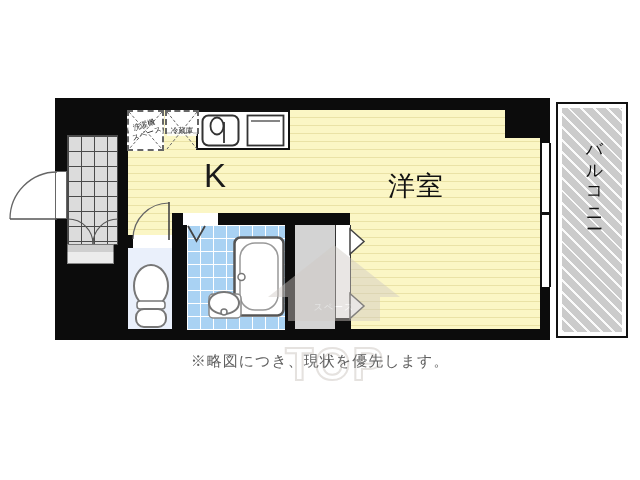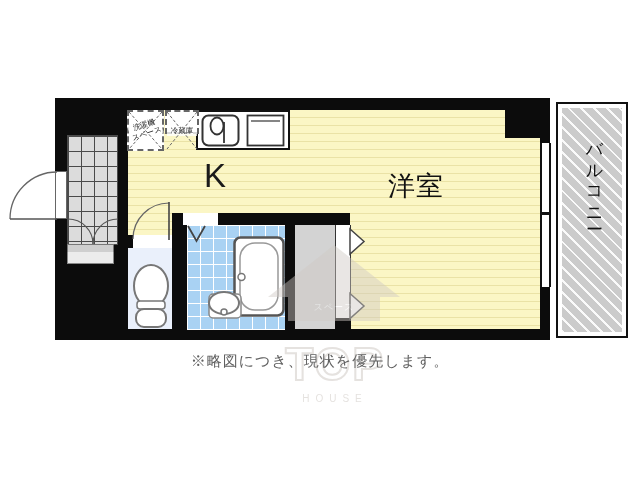--- a/index.html
+++ b/index.html
@@ -165,17 +165,16 @@
   <div class="abs label-k" style="left:204px;top:157px;">K</div>
   <div class="abs label-room" style="left:388px;top:166px;">
     <span>洋室</span><br>
   </div>
 
   <div class="abs wm">
     <div class="wm-roof"></div>
     <div class="wm-body"></div>
     <div class="wm-kata">スペース</div>
     <div class="wm-big" style="top:100px;">TOP</div>
-    <div class="wm-house">HOUSE</div>
   </div>
 
   <div class="abs caption">※略図につき、現状を優先します。</div>
 </div>
 
 </body></html>

